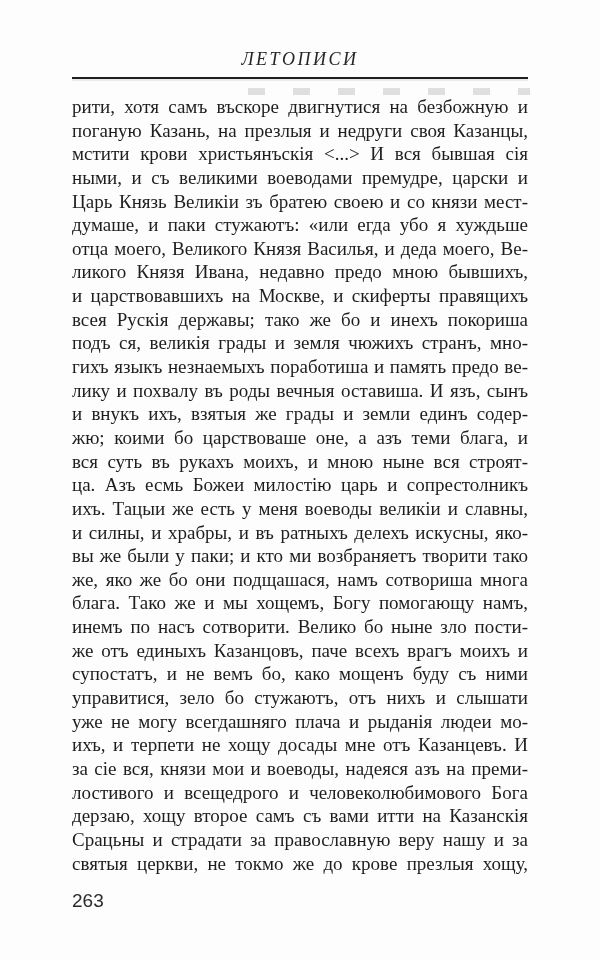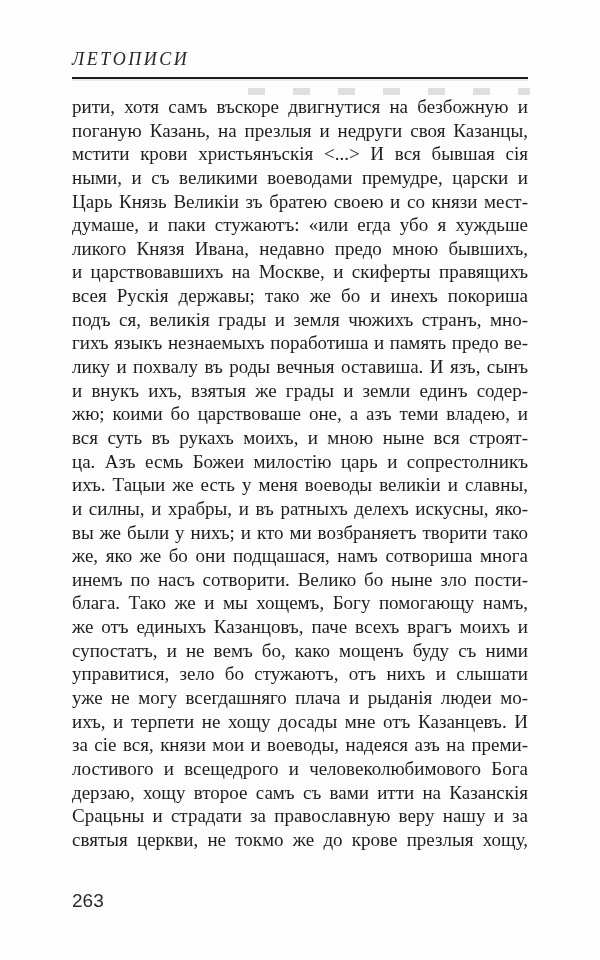--- a/index.html
+++ b/index.html
@@ -16,21 +16,21 @@
     background: var(--bg);
     font-family: "Liberation Serif", serif;
     color: var(--ink);
     overflow: hidden;
   }
   .running-header {
     position: absolute;
     top: 49px;
     left: 72px;
     width: 456px;
-    text-align: left;
+    text-align: center;
     font-style: italic;
     font-size: 18px;
     letter-spacing: 2.5px;
     color: #262626;
   }
   .header-rule {
     position: absolute;
     top: 77px;
     left: 72px;
     width: 456px;
@@ -82,36 +82,37 @@
   <div class="running-header">ЛЕТОПИСИ</div>
   <div class="header-rule"></div>
   <div class="scan-ghost"></div>
   <div class="body-text">
       <div class="text-line">рити, хотя самъ въскоре двигнутися на безбожную и</div>
       <div class="text-line">поганую Казань, на презлыя и недруги своя Казанцы,</div>
       <div class="text-line">мстити крови христьянъскія &lt;...&gt; И вся бывшая сія</div>
       <div class="text-line">ными, и съ великими воеводами премудре, царски и</div>
       <div class="text-line">Царь Князь Великіи зъ братею своею и со князи мест-</div>
       <div class="text-line">думаше, и паки стужаютъ: «или егда убо я хуждьше</div>
+      <div class="text-line">отца моего, Великого Князя Василья, и деда моего, Ве-</div>
       <div class="text-line">ликого Князя Ивана, недавно предо мною бывшихъ,</div>
       <div class="text-line">и царствовавшихъ на Москве, и скиферты правящихъ</div>
       <div class="text-line">всея Рускія державы; тако же бо и инехъ покориша</div>
       <div class="text-line">подъ ся, великія грады и земля чюжихъ странъ, мно-</div>
       <div class="text-line">гихъ языкъ незнаемыхъ поработиша и память предо ве-</div>
       <div class="text-line">лику и похвалу въ роды вечныя оставиша. И язъ, сынъ</div>
       <div class="text-line">и внукъ ихъ, взятыя же грады и земли единъ содер-</div>
-      <div class="text-line">жю; коими бо царствоваше оне, а азъ теми владею, и</div>
+      <div class="text-line">жю; коими бо царствоваше оне, а азъ теми блага, и</div>
       <div class="text-line">вся суть въ рукахъ моихъ, и мною ныне вся строят-</div>
       <div class="text-line">ца. Азъ есмь Божеи милостію царь и сопрестолникъ</div>
       <div class="text-line">ихъ. Тацыи же есть у меня воеводы великіи и славны,</div>
       <div class="text-line">и силны, и храбры, и въ ратныхъ делехъ искусны, яко-</div>
-      <div class="text-line">вы же были у нихъ; и кто ми возбраняетъ творити тако</div>
+      <div class="text-line">вы же были у паки; и кто ми возбраняетъ творити тако</div>
       <div class="text-line">же, яко же бо они подщашася, намъ сотвориша многа</div>
+      <div class="text-line">блага. Тако же и мы хощемъ, Богу помогающу намъ,</div>
       <div class="text-line">инемъ по насъ сотворити. Велико бо ныне зло пости-</div>
-      <div class="text-line">блага. Тако же и мы хощемъ, Богу помогающу намъ,</div>
       <div class="text-line">же отъ единыхъ Казанцовъ, паче всехъ врагъ моихъ и</div>
       <div class="text-line">супостатъ, и не вемъ бо, како мощенъ буду съ ними</div>
       <div class="text-line">управитися, зело бо стужаютъ, отъ нихъ и слышати</div>
       <div class="text-line">уже не могу всегдашняго плача и рыданія людеи мо-</div>
       <div class="text-line">ихъ, и терпети не хощу досады мне отъ Казанцевъ. И</div>
       <div class="text-line">за сіе вся, князи мои и воеводы, надеяся азъ на преми-</div>
       <div class="text-line">лостивого и всещедрого и человеколюбимового Бога</div>
       <div class="text-line">дерзаю, хощу второе самъ съ вами итти на Казанскія</div>
       <div class="text-line">Срацьны и страдати за православную веру нашу и за</div>
       <div class="text-line">святыя церкви, не токмо же до крове презлыя хощу,</div>

